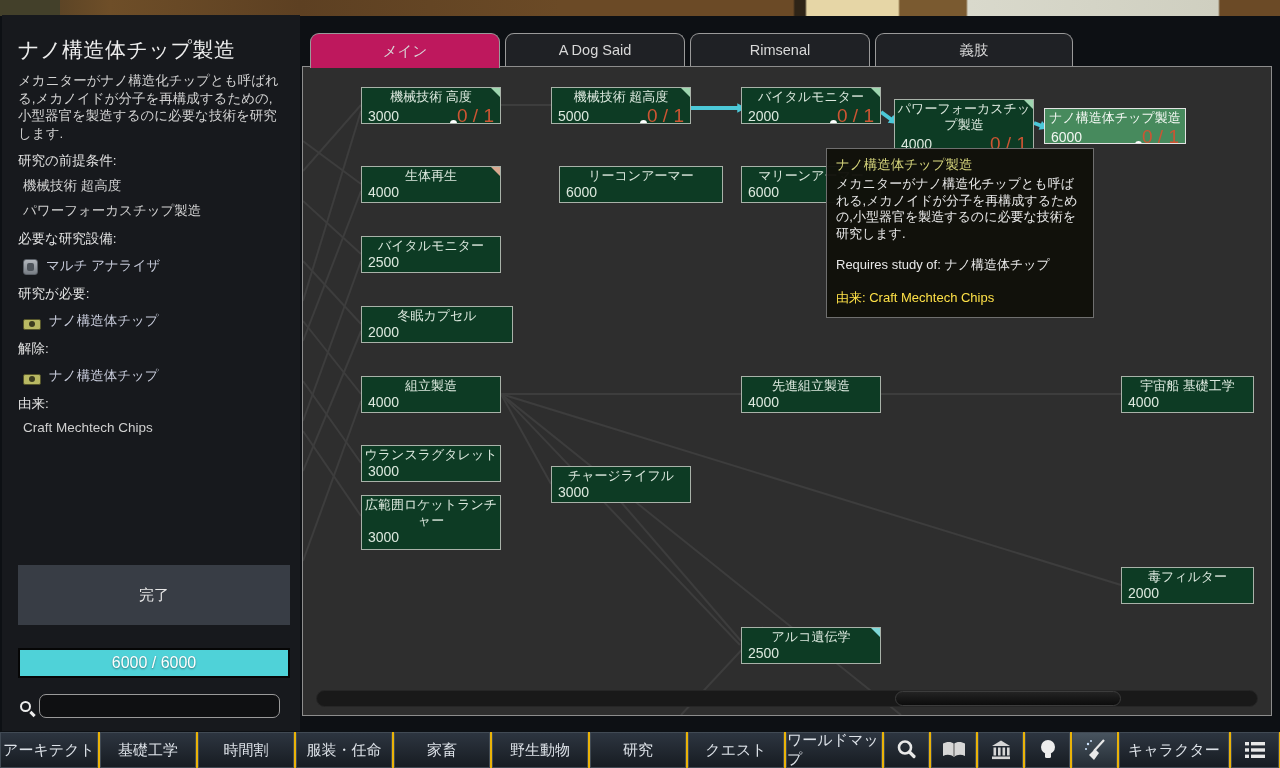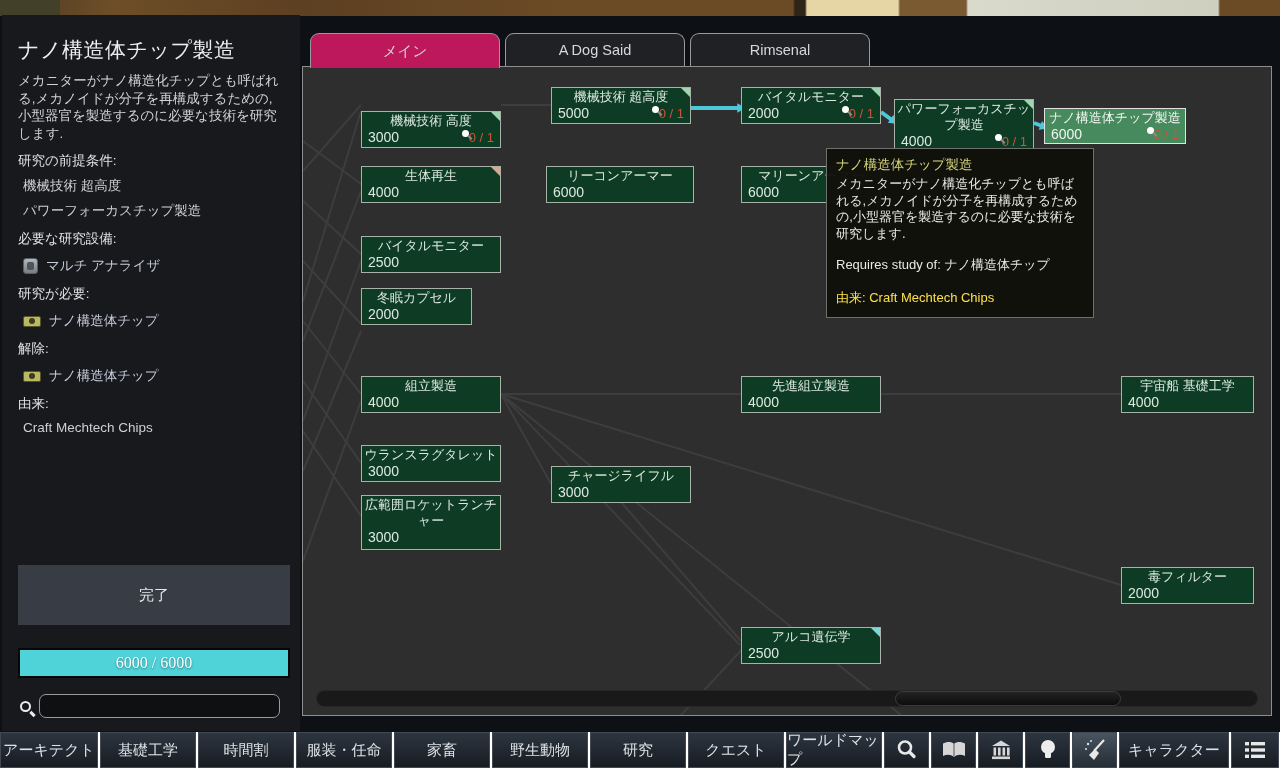--- a/index.html
+++ b/index.html
@@ -13,36 +13,36 @@
       #e6d6a6 807px,#e6d6a6 898px,#7a5a30 900px,#7a5a30 966px,#d9d9cc 968px,
       #cfcfc0 1218px,#6b4a26 1220px,#6b4a26 1280px); }
 
   
   #sidebar { position:absolute; left:2px; top:15px; width:298px; height:716px;
     background:#17191d; color:#e4e4e4; padding:21px 14px 0 16px; }
   #sb-title { font-size:21px; color:#ededed; letter-spacing:.5px; }
   #sb-desc { margin-top:8px; font-size:13.5px; line-height:17.5px; color:#d2d2d2; }
   .sb-label { margin-top:10px; font-size:13.5px; color:#e2e2e2; }
   .sb-item { margin-top:7px; margin-left:5px; font-size:13.5px; color:#cfcfcf; }
-  .sb-icon-row { display:flex; align-items:center; gap:8px; margin-top:9px; margin-left:5px;
+  .sb-icon-row { display:flex; align-items:flex-end; gap:8px; margin-top:9px; margin-left:5px;
     font-size:13.5px; color:#c6cad9; }
   .analyzer-icon { width:15px; height:16px; border-radius:3px;
     background:linear-gradient(#b3b7bd,#787e85); border:1px solid #5a5f66; position:relative; }
   .analyzer-icon::after { content:''; position:absolute; left:3px; top:3px; width:7px; height:8px;
     border-radius:2px; background:#4e545b; }
   .chip-icon { width:18px; height:11px; border-radius:2px; background:#b9b963;
     border:1px solid #55552a; position:relative; }
   .chip-icon::after { content:''; position:absolute; left:5px; top:1px; width:6px; height:6px;
     border-radius:50%; background:#3c3c20; }
   #done-button { position:absolute; left:16px; top:550px; width:272px; height:60px;
     background:#383d45; display:flex; align-items:center; justify-content:center;
     font-size:15px; color:#e8e8e8; cursor:default; }
   #progress-bar { position:absolute; left:16px; top:633px; width:272px; height:30px;
     background:var(--progress-bar); border:2px solid #060606; display:flex; align-items:center;
-    justify-content:center; font-size:16px; color:#ffffff; text-shadow:0 1px 2px rgba(0,0,0,.45);font-family:Liberation Serif, serif; }
+    justify-content:center; font-size:16px; color:#ffffff; text-shadow:0 1px 2px rgba(0,0,0,.45); }
   #search-row { position:absolute; left:18px; top:678px; width:260px; height:26px;
     display:flex; align-items:center; gap:8px; }
   .search-glyph { width:11px; height:11px; border:2.5px solid #ececec; border-radius:50%;
     position:relative; flex:0 0 auto; }
   .search-glyph::after { content:''; position:absolute; width:3px; height:6px; background:#ececec;
     transform:rotate(-45deg); left:9px; top:8px; }
   #search-input { flex:1; height:24px; background:#0f1012; border:1px solid #9a9a9a;
     border-radius:7px; color:#e0e0e0; font-size:13px; padding:0 8px; outline:none; }
 
   
@@ -56,22 +56,22 @@
   #main-panel { position:absolute; left:302px; top:66px; width:970px; height:650px;
     background:#2e2e2e; border:1px solid #8d8d8d; z-index:5; }
   #tree-svg { position:absolute; left:0; top:0; width:968px; height:648px; }
   .node { position:absolute; background:var(--node-bg); border:1px solid #a9b2a9;
     color:#dce8de; z-index:5; overflow:hidden; }
   .node.selected { background:var(--node-selected); border-color:#e2e2e2; color:#f2f7f2; }
   .node-title { text-align:center; font-size:13px; line-height:16px; padding-top:1px;
     white-space:normal; }
   .node-body { display:flex; justify-content:space-between; align-items:center;
     padding:0 6px 2px 6px; font-size:14px; }
-  .node-progress { display:flex; align-items:flex-start; color:var(--progress-text);
-    font-size:13px; }
+  .node-progress { display:flex; align-items:flex-end; color:var(--progress-text);
+    font-size:19px; }
   .study-dot { width:7px; height:7px; background:#ffffff; border-radius:50%; position:relative; }
   .study-dot::after { content:''; position:absolute; width:2px; height:5px; background:#8a8a8a;
     transform:rotate(-45deg); right:-2px; bottom:-3px; }
   .node-tri { position:absolute; top:0; right:0; width:0; height:0;
     border-left:9px solid transparent; border-top:9px solid #9fd6b0; }
 
   
   #h-scroll-track { position:absolute; left:13px; top:623px; width:942px; height:17px;
     background:#191919; border-radius:9px; border:1px solid #262626; }
   #h-scroll-thumb { position:absolute; left:578px; top:0px; width:226px; height:15px;
@@ -79,21 +79,21 @@
 
   
   #tooltip { position:absolute; left:826px; top:148px; width:268px; background:#121209;
     background:rgba(17,17,10,.97); border:1px solid #6f6f6f; z-index:40; padding:7px 9px 10px 9px; }
   #tooltip .tt-title { color:var(--tooltip-title); font-size:13.5px; }
   #tooltip .tt-body { color:#e8e8e8; font-size:13px; line-height:16.5px; margin-top:2px; }
   #tooltip .tt-req { color:#e8e8e8; font-size:13px; margin-top:14px; }
   #tooltip .tt-src { color:#fde047; font-size:13px; margin-top:15px; }
 
   
-  #toolbar { position:absolute; left:0; top:732px; width:1280px; height:36px; background:#ffffff;
+  #toolbar { position:absolute; left:0; top:732px; width:1280px; height:36px; background:#eab308;
     display:flex; align-items:stretch; }
   .tb-btn { background:linear-gradient(#2d3540,#171c22); border:1px solid #414a54;
     color:#dde2e8; font-size:15px; display:flex; align-items:center; justify-content:center;
     margin-right:2px; flex:0 0 auto; }
   .tb-btn.hl { background:linear-gradient(#48545f,#252d35); }
   .tb-btn svg { display:block; }
 </style>
 </head>
 <body>
 
@@ -136,20 +136,21 @@
   <div id="search-row">
     <span class="search-glyph"></span>
     <input id="search-input" value="" style="">
   </div>
 </div>
 
 <div id="tabs">
     <div class="tab active" style="width: 190px;">メイン</div>
     <div class="tab" style="width: 180px;">A Dog Said</div>
     <div class="tab" style="width: 180px;">Rimsenal</div>
+    <div class="tab" style="width: 198px;">義肢</div>
   </div>
 
 <div id="main-panel">
   <svg id="tree-svg" viewBox="302 66 968 648" xmlns="http://www.w3.org/2000/svg">
       <line x1="302" y1="170" x2="360" y2="104" stroke="#3d3d3d" stroke-width="2"></line>
       <line x1="302" y1="300" x2="360" y2="110" stroke="#3d3d3d" stroke-width="2"></line>
       <line x1="302" y1="140" x2="360" y2="183" stroke="#3d3d3d" stroke-width="2"></line>
       <line x1="302" y1="340" x2="360" y2="190" stroke="#3d3d3d" stroke-width="2"></line>
       <line x1="302" y1="200" x2="360" y2="253" stroke="#3d3d3d" stroke-width="2"></line>
       <line x1="302" y1="420" x2="360" y2="260" stroke="#3d3d3d" stroke-width="2"></line>
@@ -169,21 +170,21 @@
       <line x1="620" y1="501" x2="740" y2="640" stroke="#3d3d3d" stroke-width="2"></line>
       <line x1="680" y1="714" x2="762" y2="626" stroke="#3d3d3d" stroke-width="2"></line>
       <line x1="690" y1="107" x2="738" y2="107" stroke="#4cc8d8" stroke-width="4"></line>
       <path d="M745,107 L736.2241743810963,111.79425538604202 L736.2241743810963,102.20574461395798 Z" fill="#4cc8d8"></path>
       <line x1="880" y1="111" x2="891" y2="119" stroke="#4cc8d8" stroke-width="4"></line>
       <path d="M896.6611525901224,123.11720188372533 L886.7439804130664,121.83279695901166 L892.3836710720586,114.07822230289746 Z" fill="#4cc8d8"></path>
       <line x1="1033" y1="122" x2="1041" y2="125" stroke="#4cc8d8" stroke-width="4"></line>
       <path d="M1047.5543042429833,127.45786409111874 L1037.6538672077452,128.86546719969837 L1041.0206181097467,119.88746479436098 Z" fill="#4cc8d8"></path>
     </svg>
   <div id="tree-nodes">
-      <div class="node" style="left: 58px; top: 20px; width: 140px; height: 37px; margin-top: 24px;">
+      <div class="node" style="left: 58px; top: 20px; width: 140px; height: 37px;">
         <div class="node-title">機械技術 高度</div>
         <div class="node-body">
           <span>3000</span>
           <span class="node-progress">
             <span class="study-dot"></span>
             <span>0 / 1</span>
           </span>
         </div>
         <span class="node-tri" style="border-top-color: rgb(159, 214, 176);"></span>
       </div>
@@ -230,39 +231,39 @@
           </span>
         </div>
       </div>
       <div class="node" style="left: 58px; top: 99px; width: 140px; height: 37px;">
         <div class="node-title">生体再生</div>
         <div class="node-body">
           <span>4000</span>
         </div>
         <span class="node-tri" style="border-top-color: rgb(216, 168, 144);"></span>
       </div>
-      <div class="node" style="left: 243px; top: 99px; width: 148px; height: 37px;">
+      <div class="node" style="left: 256px; top: 99px; width: 164px; height: 37px;">
         <div class="node-title">リーコンアーマー</div>
         <div class="node-body">
           <span>6000</span>
         </div>
       </div>
       <div class="node" style="left: 438px; top: 99px; width: 140px; height: 37px;">
         <div class="node-title">マリーンアーマー</div>
         <div class="node-body">
           <span>6000</span>
         </div>
       </div>
       <div class="node" style="left: 58px; top: 169px; width: 140px; height: 37px;">
         <div class="node-title">バイタルモニター</div>
         <div class="node-body">
           <span>2500</span>
         </div>
       </div>
-      <div class="node" style="left: 58px; top: 221px; width: 111px; height: 37px;">
+      <div class="node" style="left: 58px; top: 239px; width: 152px; height: 37px;">
         <div class="node-title">冬眠カプセル</div>
         <div class="node-body">
           <span>2000</span>
         </div>
       </div>
       <div class="node" style="left: 58px; top: 309px; width: 140px; height: 37px;">
         <div class="node-title">組立製造</div>
         <div class="node-body">
           <span>4000</span>
         </div>

